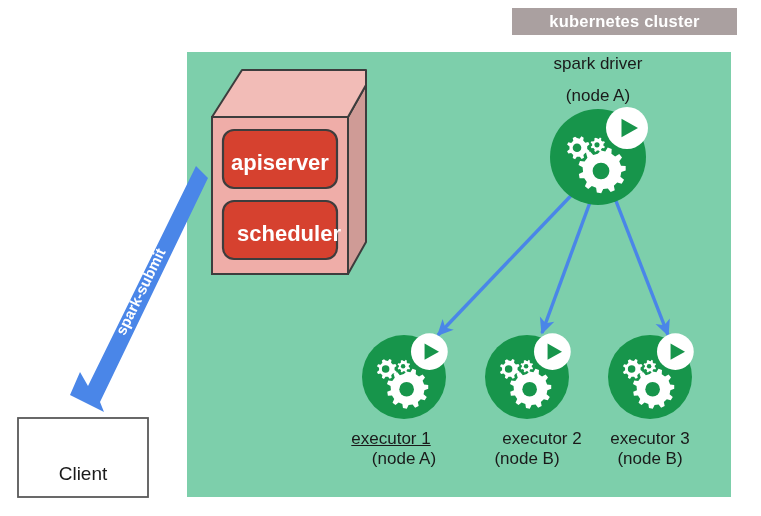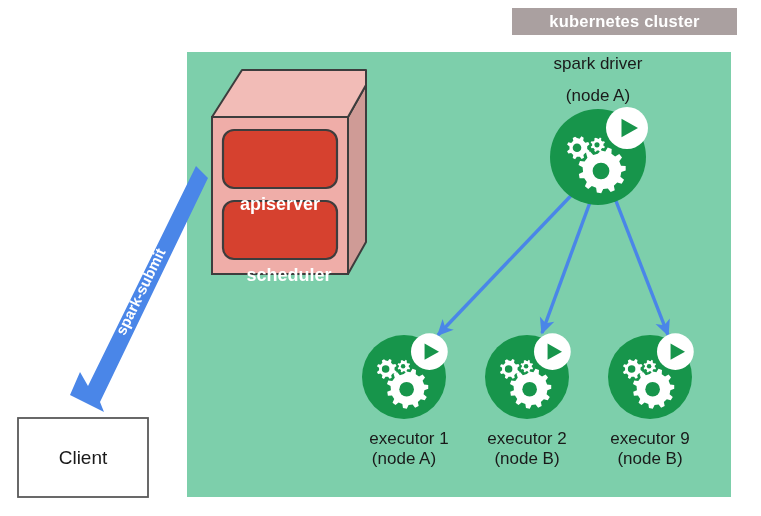--- a/index.html
+++ b/index.html
@@ -31,39 +31,39 @@
     text-align: center;
     line-height: 1.15;
     white-space: nowrap;
     user-select: none;
   }
   .node-label {
     font-size: 17px;
   }
   .client-label {
     font-size: 19px;
+    margin-top: 16px;
   }
   .cluster-banner-text {
     position: absolute;
     color: #ffffff;
     font-weight: bold;
     font-size: 16.5px;
     letter-spacing: 0.2px;
     white-space: nowrap;
     font-family: "Liberation Sans", sans-serif;
   }
   .cube-box-text {
     position: absolute;
     color: #ffffff;
     font-weight: bold;
-    font-size: 18px;
+    font-size: 22px;
     white-space: nowrap;
     text-align: center;
     font-family: "Liberation Sans", sans-serif;
-    margin-top: 44px;
   }
   .submit-text {
     position: absolute;
     color: #ffffff;
     font-weight: bold;
     font-size: 15px;
     white-space: nowrap;
     transform-origin: 0 0;
     font-family: "Liberation Sans", sans-serif;
   }
@@ -162,22 +162,22 @@
 
   <div class="cube-box-text" style="left:232px; top:221px; width:114px;">scheduler</div>
 
   <div class="submit-text" style="left:112px; top:330px; transform: rotate(-64deg);">spark-submit</div>
 
   <div class="lbl client-label" style="left:18px; top:447px; width:130px;">Client</div>
 
   <div class="lbl node-label" style="left:528px; top:54px; width:140px;">spark driver</div>
   <div class="lbl node-label" style="left:528px; top:86px; width:140px;">(node A)</div>
 
-  <div class="lbl node-label" style="left:344px; top:429px; width:130px;">executor 1</div>
+  <div class="lbl node-label" style="left:326px; top:429px; width:130px;text-decoration:underline;">executor 1</div>
   <div class="lbl node-label" style="left:339px; top:449px; width:130px;">(node A)</div>
 
-  <div class="lbl node-label" style="left:462px; top:429px; width:130px;">executor 2</div>
+  <div class="lbl node-label" style="left:477px; top:429px; width:130px;">executor 2</div>
   <div class="lbl node-label" style="left:462px; top:449px; width:130px;">(node B)</div>
 
-  <div class="lbl node-label" style="left:585px; top:429px; width:130px;">executor 9</div>
+  <div class="lbl node-label" style="left:585px; top:429px; width:130px;">executor 3</div>
   <div class="lbl node-label" style="left:585px; top:449px; width:130px;">(node B)</div>
 
 </div>
 
 </body></html>

